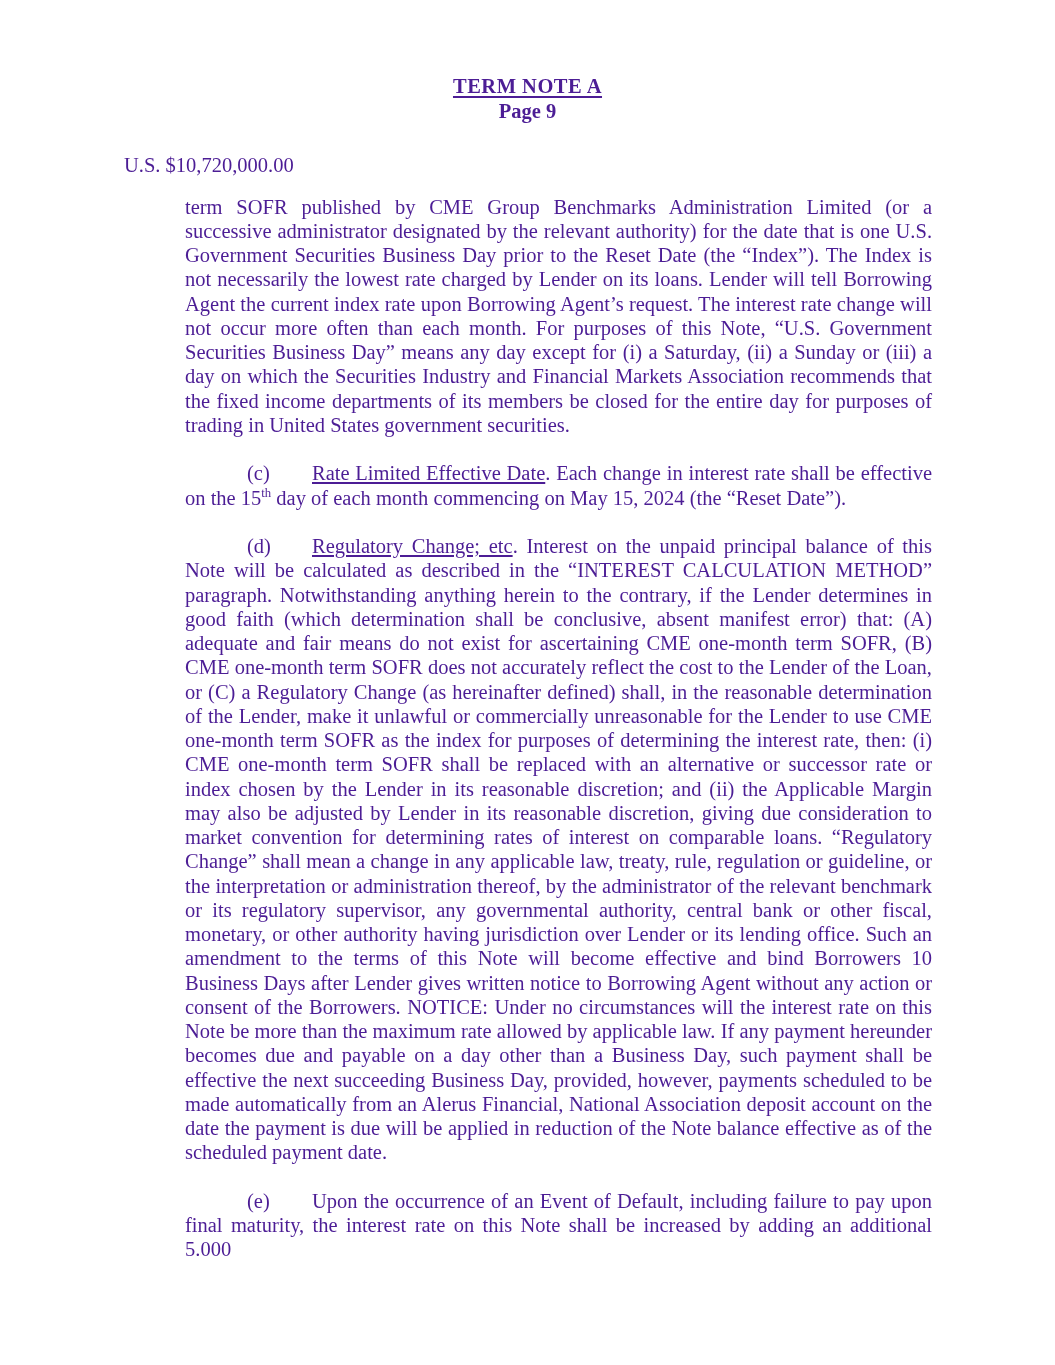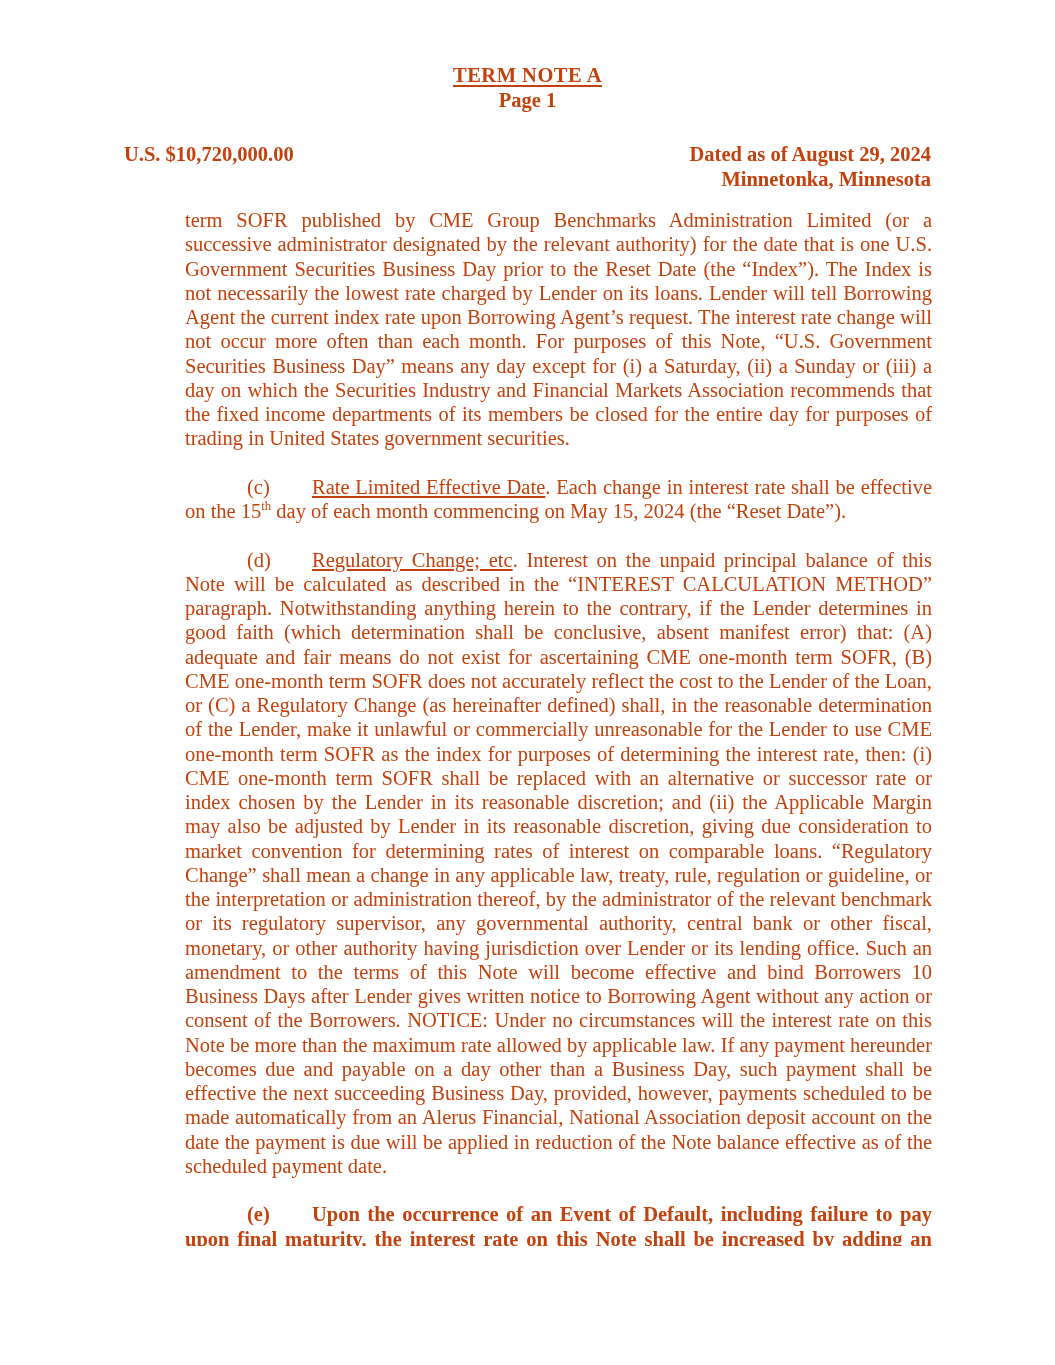--- a/index.html
+++ b/index.html
@@ -1,56 +1,57 @@
 <!DOCTYPE html>
 <html><head>
 <meta charset="utf-8">
 <style>
   * { margin: 0; padding: 0; box-sizing: border-box; }
   html, body { background: #ffffff; }
   .page {
     width: 1055px;
     height: 1246px;
     background: #ffffff;
-    color: #c2410c;
+    color: #4c1d95;
     font-family: "Liberation Serif", serif;
     font-size: 20.5px;
     position: relative;
     overflow: hidden;
+    margin-top: 11px;
   }
   .title-block {
     padding-top: 63px;
     text-align: center;
     font-weight: bold;
     font-size: 20.5px;
     line-height: 24.5px;
   }
   .doc-title {
     display: inline-block;
     text-decoration: underline;
     text-underline-offset: 3px;
     letter-spacing: 0.5px;
   }
   .meta-row {
     display: flex;
     justify-content: space-between;
     align-items: flex-start;
-    font-weight: bold;
+    font-weight: normal;
     margin: 30px 124px 0 124px;
     line-height: 24.5px;
   }
   .date-block { text-align: right; }
   .body {
     margin: 17px 123px 0 185px;
     text-align: justify;
     line-height: 24.25px;
   }
   .body p { margin-bottom: 24.25px; }
   p.lettered { text-indent: 62px; }
-  p.justify-last { text-align-last: justify; font-weight: bold; }
+  p.justify-last { text-align-last: justify; }
   .tab {
     display: inline-block;
     width: 65px;
     text-indent: 0;
   }
   .u {
     text-decoration: underline;
     text-underline-offset: 2px;
   }
   sup {
@@ -61,29 +62,25 @@
 </style>
 </head>
 <body>
 
 <div class="page">
 
   <div class="title-block">
     <div>
       <span class="doc-title">TERM NOTE A</span>
     </div>
-    <div>Page 1</div>
+    <div>Page 9</div>
   </div>
 
   <div class="meta-row">
     <div>U.S. $10,720,000.00</div>
-    <div class="date-block">
-      <div>Dated as of August 29, 2024</div>
-      <div>Minnetonka, Minnesota</div>
-    </div>
   </div>
 
   <div class="body">
 
     <p>
       <span>term SOFR published by CME Group Benchmarks Administration Limited (or a successive administrator designated by the relevant authority) for the date that is one U.S. Government Securities Business Day prior to the Reset Date (the “Index”). The Index is not necessarily the lowest rate charged by Lender on its loans. Lender will tell Borrowing Agent the current index rate upon Borrowing Agent’s request. The interest rate change will not occur more often than each month.  For purposes of this Note, “U.S. Government Securities Business Day” means any day except for (i) a Saturday, (ii) a Sunday or (iii) a day on which the Securities Industry and Financial Markets Association recommends that the fixed income departments of its members be closed for the entire day for purposes of trading in United States government securities.</span>
     </p>
 
     <p class="lettered">
       <span class="tab">(c)</span><span class="u">Rate Limited Effective Date</span><span>. Each change in interest rate shall be effective on the 15</span><sup>th</sup><span> day of each month commencing on May 15, 2024 (the “Reset Date”).</span>

